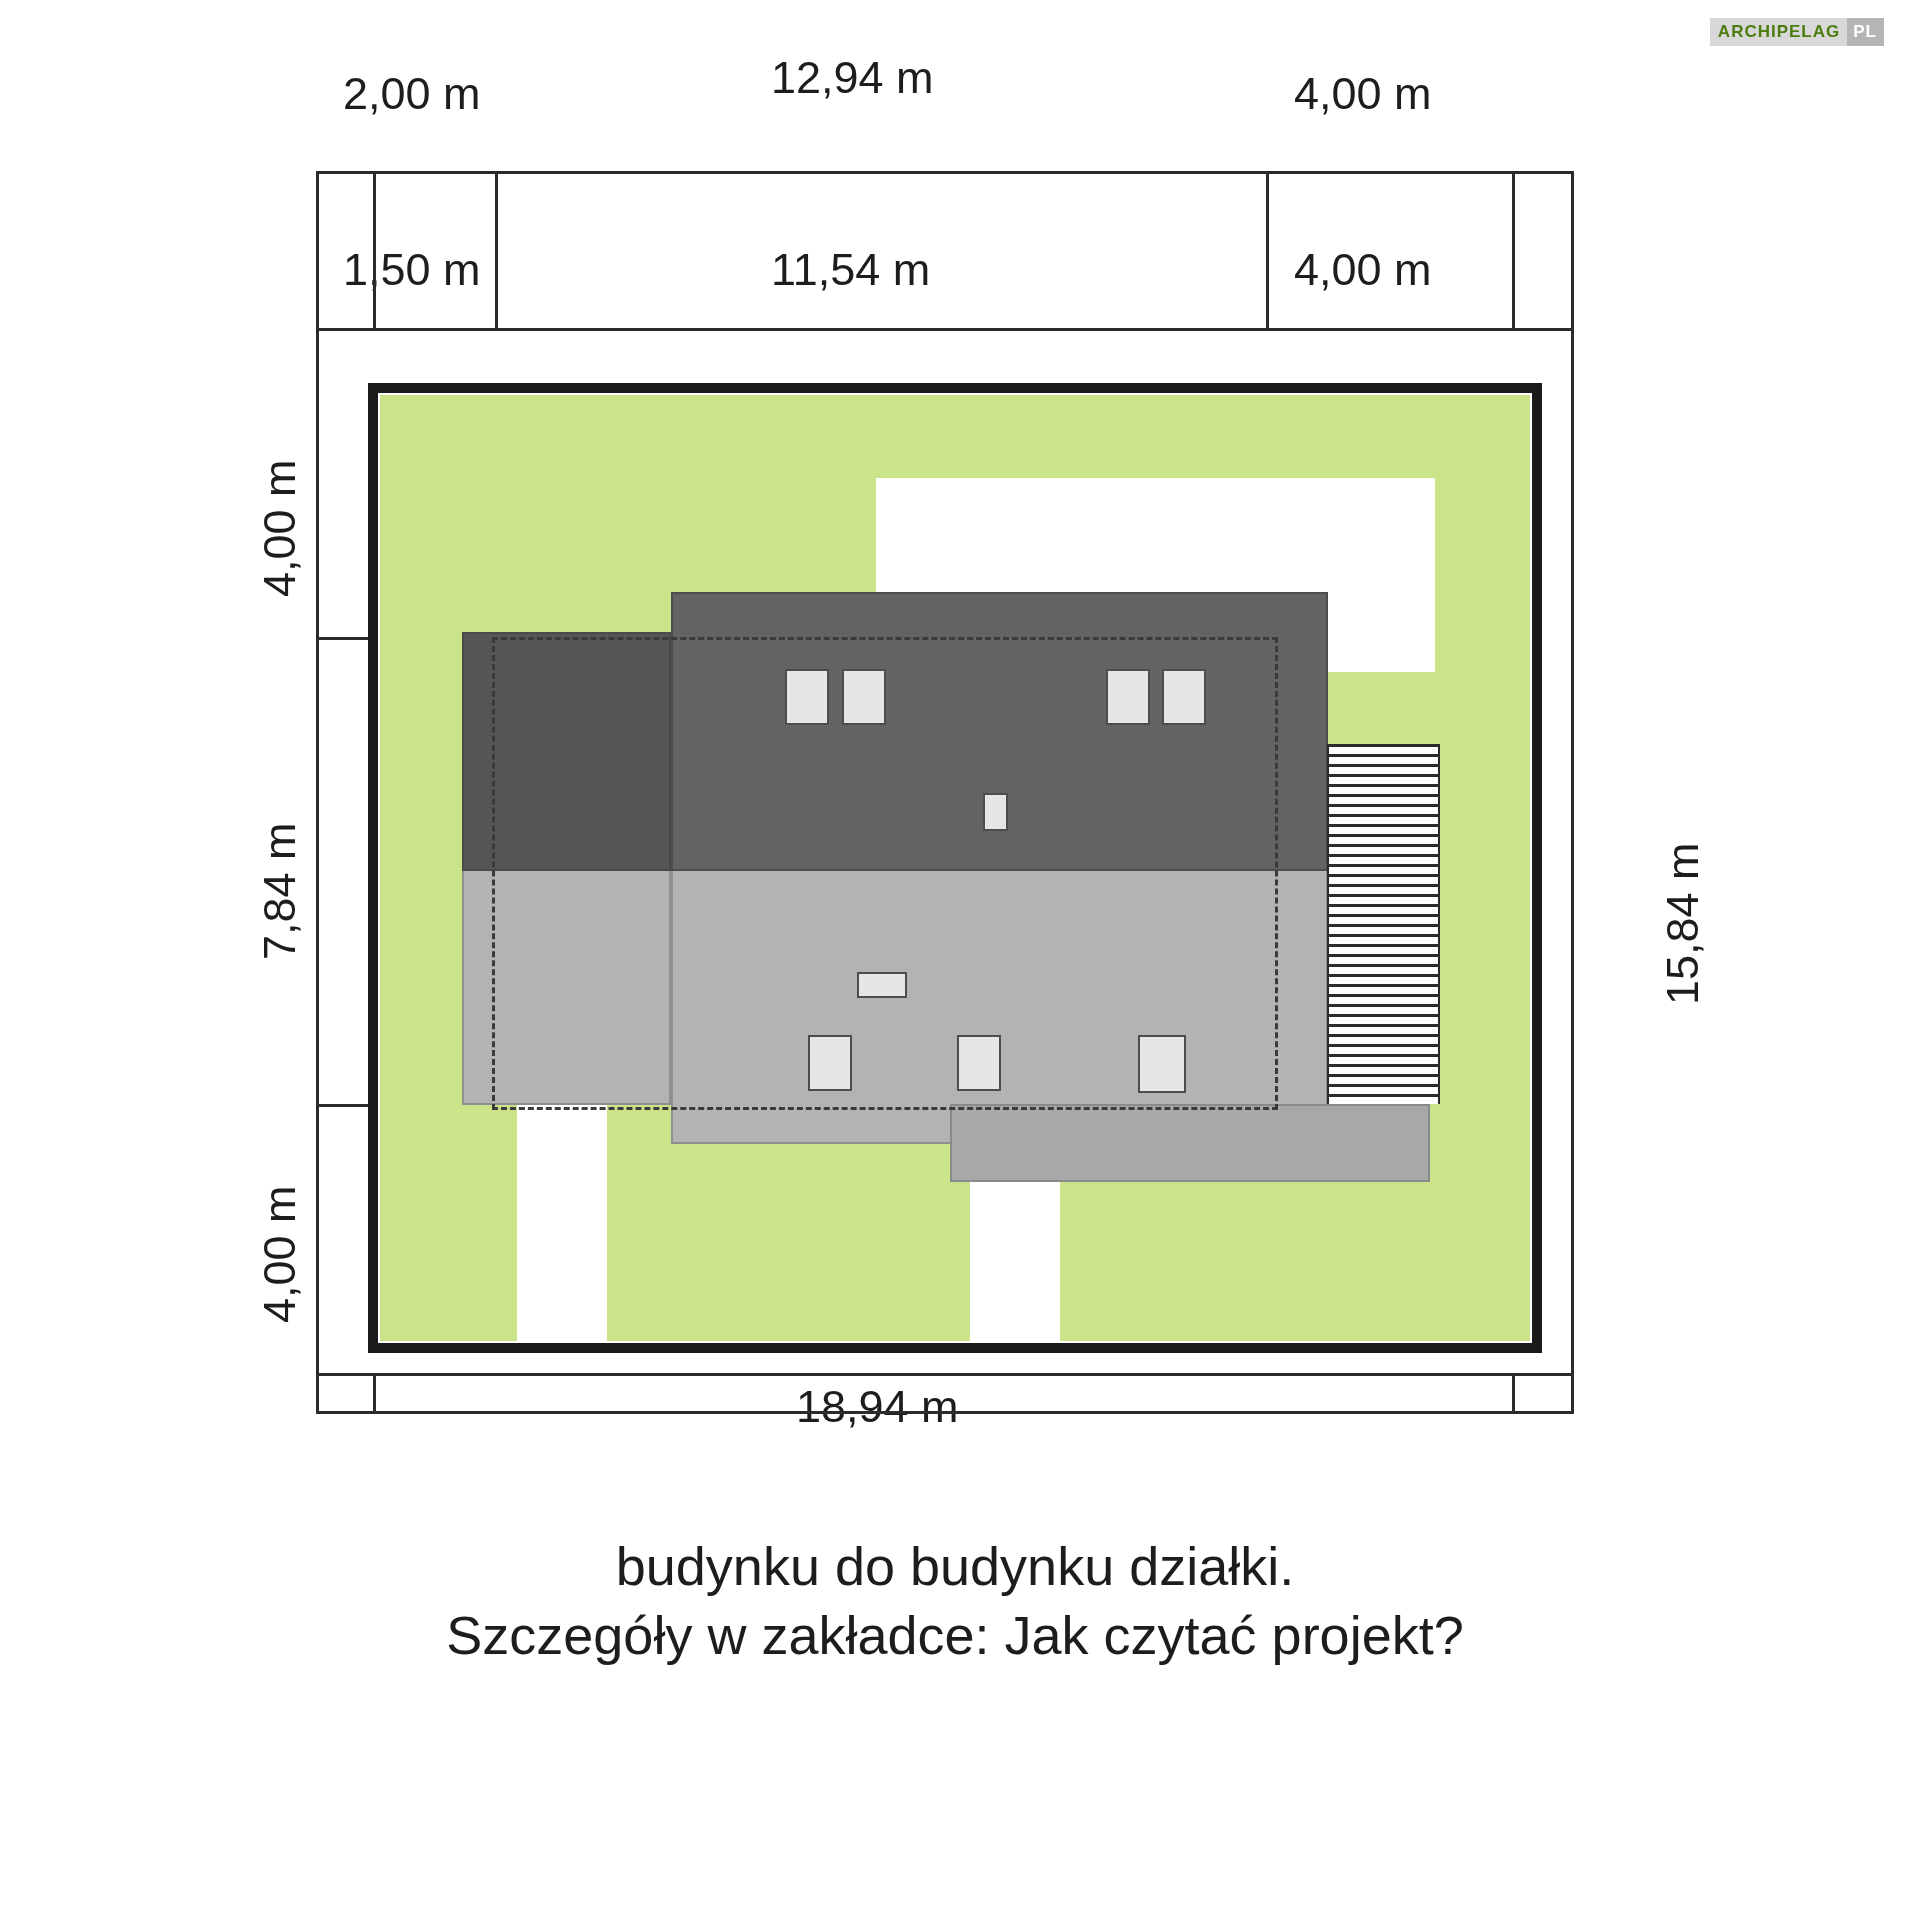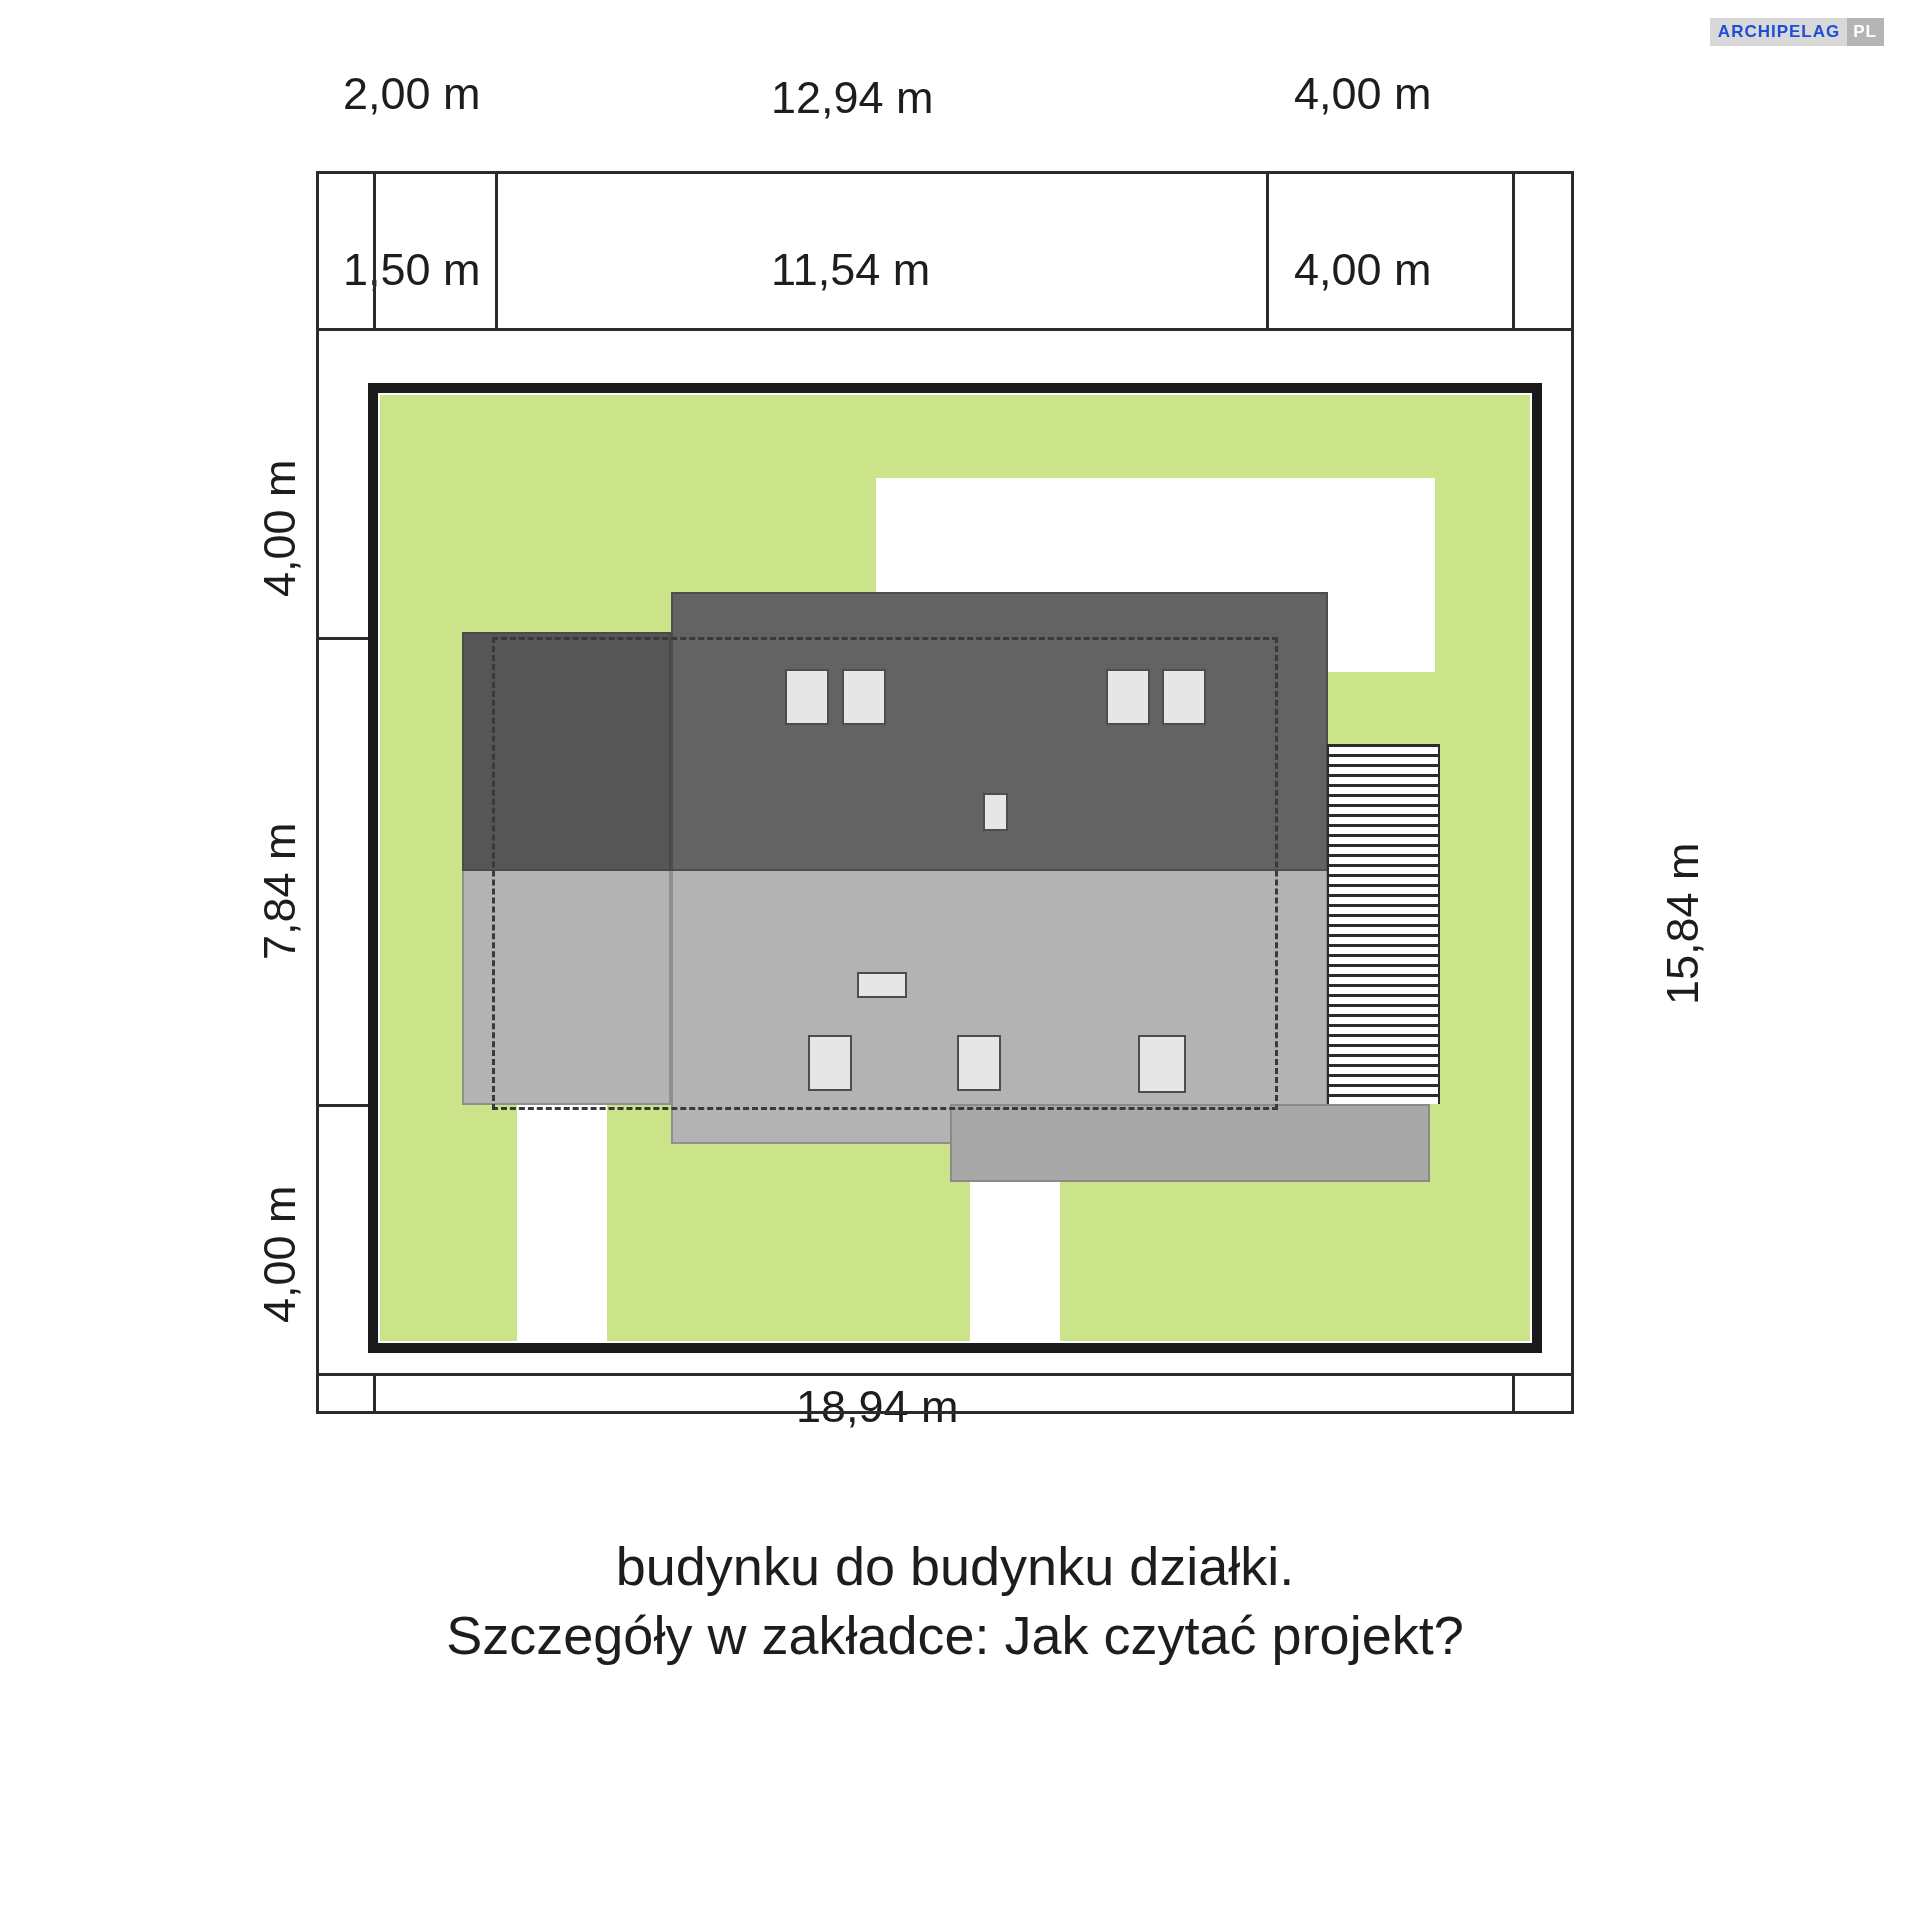--- a/index.html
+++ b/index.html
@@ -22,21 +22,21 @@
     top: 18px;
     right: 26px;
     display: flex;
     align-items: center;
     font-size: 17px;
     letter-spacing: 1px;
     font-weight: bold;
   }
   .watermark .wm-a {
     background: #d8d8d8;
-    color: #1d4ed8;
+    color: #4d7c0f;
     padding: 4px 7px 4px 8px;
   }
   .watermark .wm-b {
     background: #b5b5b5;
     color: #ffffff;
     padding: 4px 7px 4px 6px;
   }
 
   
   #diagram {
@@ -160,21 +160,21 @@
 <body>
 
 <div class="watermark">
   <span class="wm-a">ARCHIPELAG</span>
   <span class="wm-b">PL</span>
 </div>
 
 <div id="diagram">
 
   <div class="dim-label" style="left:343px; top:68px;">2,00 m</div>
-  <div class="dim-label" style="left:771px; top:72px;text-align:center;">12,94 m</div>
+  <div class="dim-label" style="left:771px; top:52px;text-align:center;">12,94 m</div>
   <div class="dim-label" style="left:1294px; top:68px;">4,00 m</div>
 
   <div class="dim-label" style="left:343px; top:244px;">1,50 m</div>
   <div class="dim-label" style="left:771px; top:244px;">11,54 m</div>
   <div class="dim-label" style="left:1294px; top:244px;">4,00 m</div>
 
   <div class="dim-label vert" style="left:254px; top:597px;">4,00 m</div>
   <div class="dim-label vert" style="left:254px; top:960px;">7,84 m</div>
   <div class="dim-label vert" style="left:254px; top:1323px;">4,00 m</div>
 

